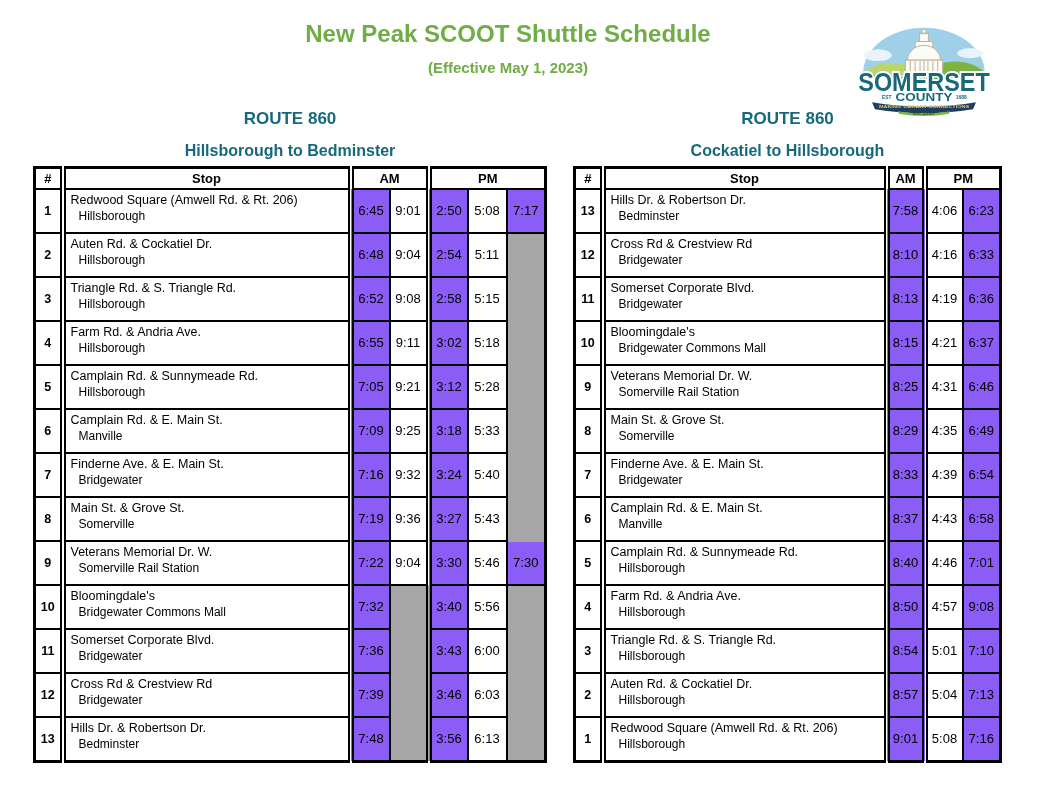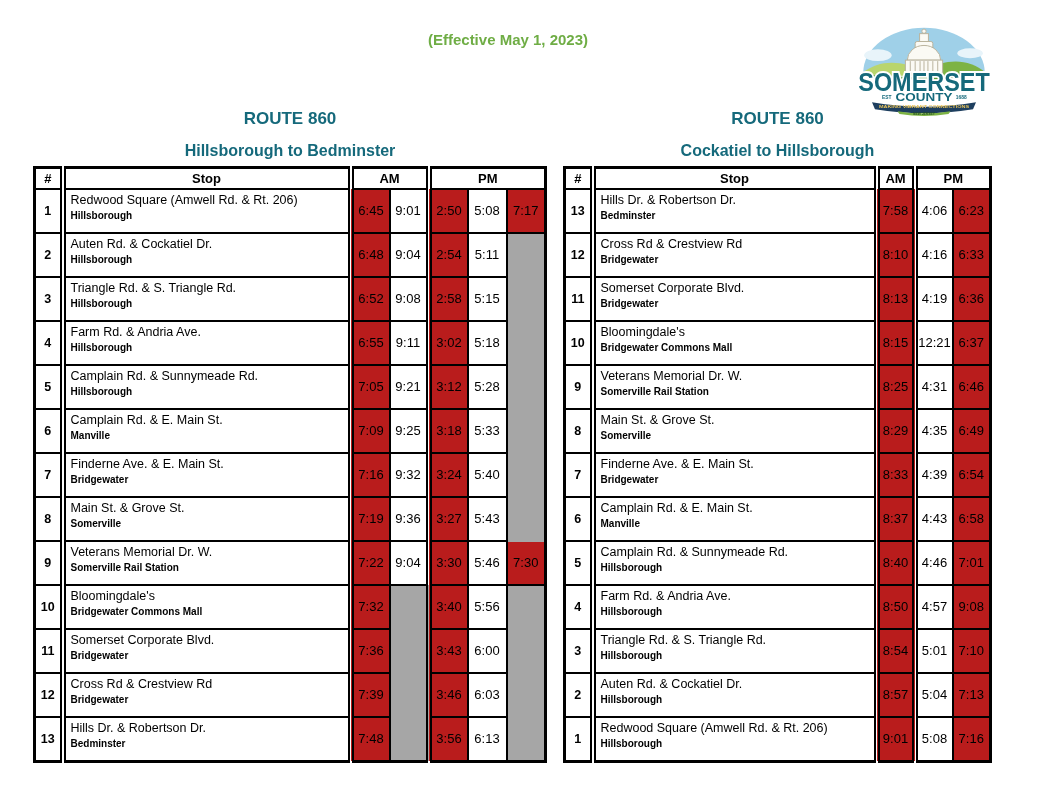--- a/index.html
+++ b/index.html
@@ -8,45 +8,46 @@
     width: 1047px; height: 807px;
     font-family: "Liberation Sans", sans-serif;
     color: #000; overflow: hidden; position: relative;
   }
   .header { position: relative; height: 93px; padding-top: 20px; }
   .titles { position: absolute; left: 0; top: 20px; width: 1016px; text-align: center; }
   .page-title { font-size: 24px; font-weight: 700; color: #6fad45; line-height: 28px; }
   .page-subtitle { font-size: 15px; font-weight: 700; color: #6fad45; line-height: 22px; margin-top: 9px; }
   .logo-wrap { position: absolute; left: 848px; top: 16px; width: 152px; height: 102px; }
 
-  .tables-row { display: flex; align-items: flex-start; padding-left: 33px; gap: 16px; margin-top: 16px; }
+  .tables-row { display: flex; align-items: flex-start; padding-left: 33px; gap: 26px; margin-top: 16px; }
   .sched { text-align: center; }
   .route-heading { font-size: 17px; font-weight: 700; color: #15697b; line-height: 20px; }
   .direction-heading { font-size: 16px; font-weight: 700; color: #15697b; line-height: 19px; margin-top: 12px; margin-bottom: 6px; }
 
   table { border-collapse: collapse; border: 3px solid #000; table-layout: fixed; background: #fff; }
   table.left-tbl  { width: 514px; }
   table.right-tbl { width: 429px; }
   th, td { border: 2px solid #000; padding: 0; color: #000; }
   th { height: 21px; font-size: 13px; font-weight: 700; text-align: center; background: #fff; }
   tbody tr { height: 38.5px; }
   td.num { text-align: center; font-weight: 700; font-size: 12.5px; }
   td.stop { text-align: left; padding: 2px 4px 8px 5px; vertical-align: middle; }
   .stop-name { font-size: 12.5px; line-height: 16px; font-weight: 400; }
-  .stop-city { font-size: 10px; line-height: 16px; font-weight: 700; }
+  .stop-city { font-size: 12px; line-height: 16px; font-weight: 400; margin-left: 8px; }
   td.t { text-align: center; font-size: 13px; }
-  .shade { background: #b91c1c; }
+  .shade { background: #8b5cf6; }
   .dark { background: #a6a6a6; border-top-color: #a6a6a6; border-bottom-color: #a6a6a6; }
   .group-l { border-left: 6px double #000; }
 </style>
 </head>
 <body>
 
 <div class="header">
   <div class="titles">
+    <div class="page-title">New Peak SCOOT Shuttle Schedule</div>
     <div class="page-subtitle">(Effective May 1, 2023)</div>
   </div>
   <div class="logo-wrap">
     <svg width="152" height="102" viewBox="0 0 150 104">
       <ellipse cx="75" cy="50" rx="74" ry="49" fill="#ffffff"></ellipse>
       <path d="M13,58 A62,46 0 0 1 137,58 Z" fill="#9fd0e8"></path>
       <ellipse cx="28" cy="40" rx="14" ry="6" fill="#e8f4fa"></ellipse>
       <ellipse cx="122" cy="38" rx="13" ry="5" fill="#e8f4fa"></ellipse>
       <path d="M12,58 C30,44 52,45 75,56 L75,61 L12,61 Z" fill="#b9d56d"></path>
       <path d="M75,56 C98,43 120,43 138,58 L138,61 L75,61 Z" fill="#7db344"></path>
@@ -313,21 +314,21 @@
             <td class="t group-l">4:19</td>
             <td class="t shade">6:36</td>
           </tr>
           <tr>
             <td class="num">10</td>
             <td class="stop group-l">
               <div class="stop-name">Bloomingdale's</div>
               <div class="stop-city">Bridgewater Commons Mall</div>
             </td>
             <td class="t group-l shade">8:15</td>
-            <td class="t group-l">12:21</td>
+            <td class="t group-l">4:21</td>
             <td class="t shade">6:37</td>
           </tr>
           <tr>
             <td class="num">9</td>
             <td class="stop group-l">
               <div class="stop-name">Veterans Memorial Dr. W.</div>
               <div class="stop-city">Somerville Rail Station</div>
             </td>
             <td class="t group-l shade">8:25</td>
             <td class="t group-l">4:31</td>

